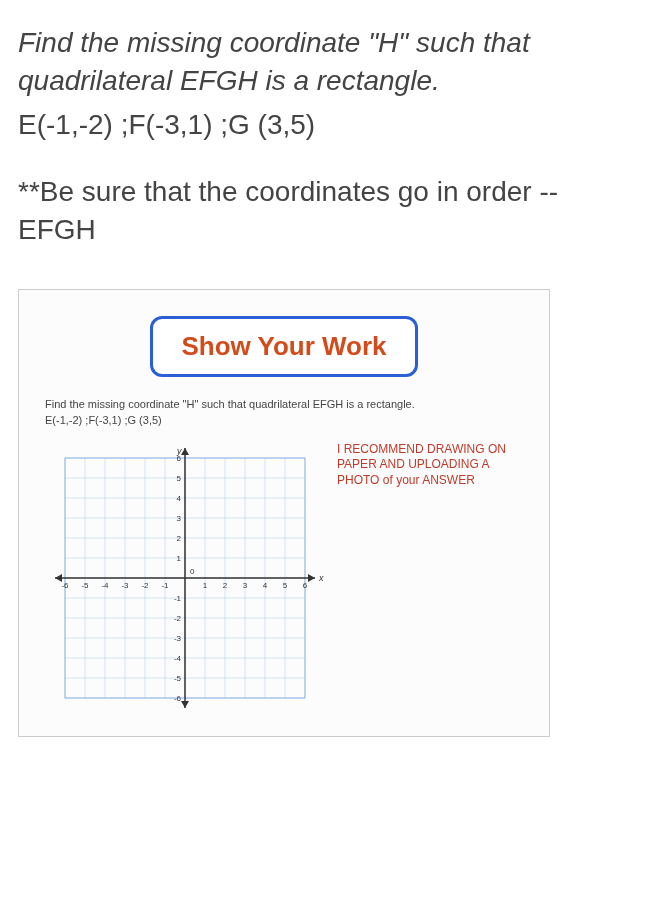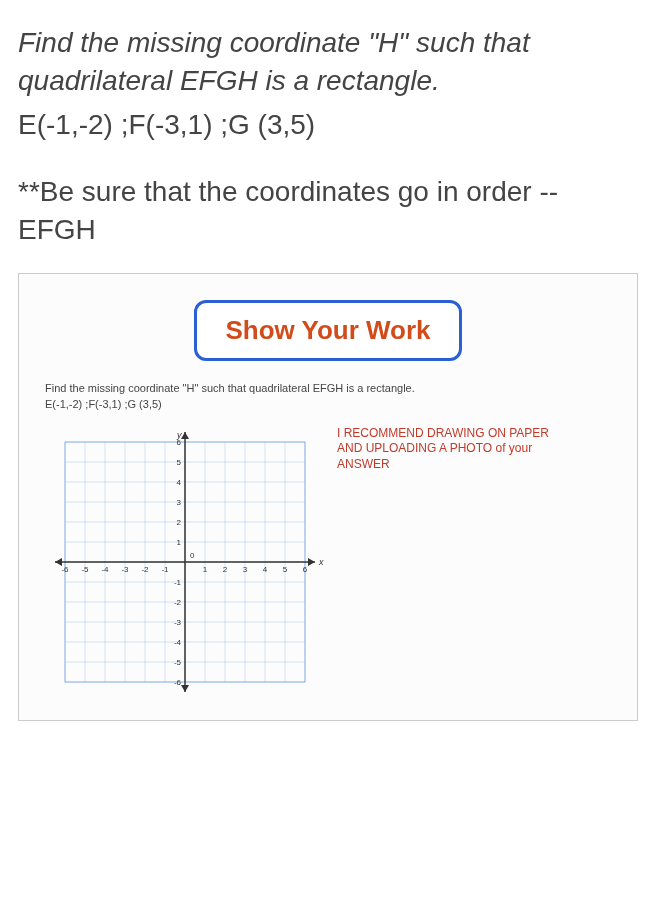--- a/index.html
+++ b/index.html
@@ -21,27 +21,27 @@
     font-size: 28px;
     font-style: normal;
     color: #444;
     margin-bottom: 30px;
     line-height: 1.35;
   }
   .note {
     font-size: 28px;
     color: #444;
     line-height: 1.35;
-    margin-bottom: 24px;
+    margin-bottom: 40px;
   }
   .work-panel {
     border: 1px solid #ccc;
     background: #fcfcfc;
     padding: 26px 26px 18px 26px;
-    width: 620px;
+    width: 532px;
   }
   .show-work {
     display: flex;
     justify-content: center;
     margin-bottom: 20px;
   }
   .show-work-btn {
     border: 3px solid #2a5fd6;
     border-radius: 12px;
     padding: 12px 28px;

